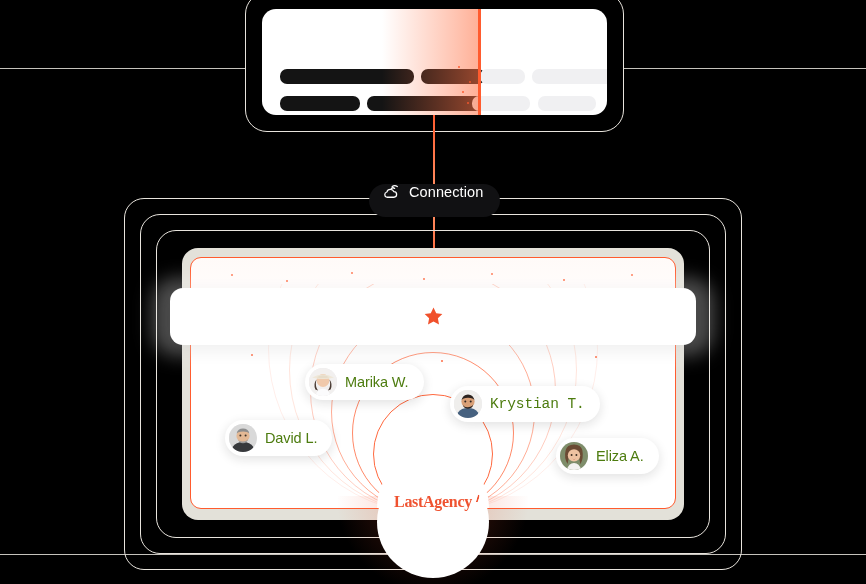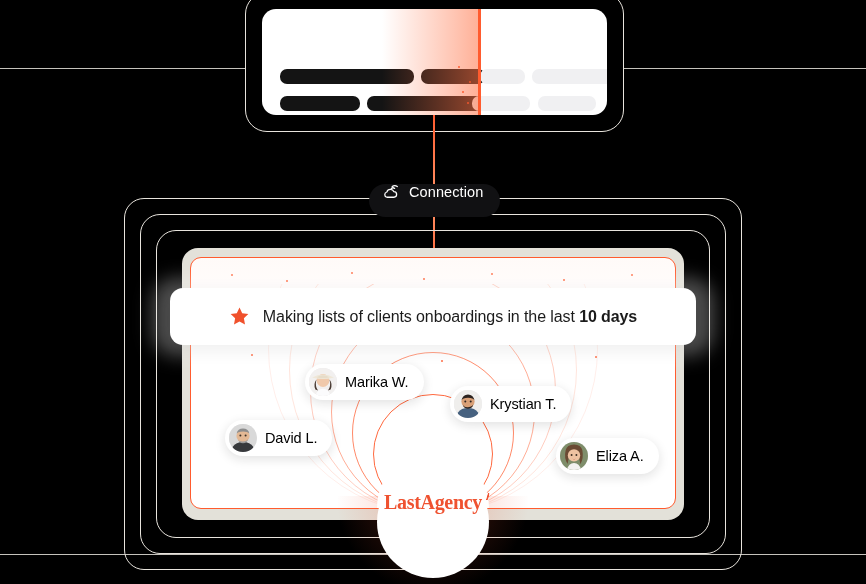--- a/index.html
+++ b/index.html
@@ -180,21 +180,21 @@
     left: 50%; bottom: -56px;
     width: 112px; height: 112px;
     margin-left: -56px;
     background: #ffffff;
     border-radius: 50%;
     z-index: 6;
     display: flex; align-items: center; justify-content: center;
   }
   .brand {
     font-family: "Liberation Serif", serif;
-    font-size: 20px;
+    font-size: 16px;
     font-weight: 700;
     color: #ef5230;
     letter-spacing: -.3px;
     position: relative;
     top: -20px;
   }
   .brand .tick {
     position: absolute;
     right: -7px; top: 1px;
     width: 6px; height: 8px;
@@ -260,36 +260,36 @@
     gap: 8px;
     height: 36px;
     padding: 0 15px 0 4px;
     background: #ffffff;
     border-radius: 20px;
     box-shadow: 0 3px 11px rgba(20,20,20,.13);
     z-index: 20;
   }
   .chip .name {
     font-size: 14.5px;
-    color: #000000;
+    color: #4d7c0f;
     white-space: nowrap;
     letter-spacing: -.1px;
   }
   .avatar {
     width: 28px; height: 28px;
     border-radius: 50%;
     overflow: hidden;
     flex: 0 0 28px;
     position: relative;
     background: #e9e9ec;
   }
   .avatar svg { display: block; width: 28px; height: 28px; }
 
   .chip-marika   { left: 305px; top: 364px; }
-  .chip-krystian { left: 450px; top: 386px; }
+  .chip-krystian { left: 450px; top: 386px; font-family: Liberation Mono, monospace; }
   .chip-david    { left: 225px; top: 420px; }
   .chip-eliza    { left: 556px; top: 438px; }
 </style>
 </head>
 <body>
 
 <div class="stage">
 
   <div class="rule rule-top"></div>
   <div class="rule rule-bottom"></div>
@@ -367,21 +367,20 @@
       <span>LastAgency</span>
       <span class="tick"></span>
     </span>
   </div>
 
   <div class="banner-glow"></div>
   <div class="banner">
     <svg class="star-icon" viewBox="0 0 24 24">
       <path d="M12 1.6l3.1 6.6 7 .9-5.1 4.9 1.3 7.1L12 17.7 5.7 21.1 7 14l-5.1-4.9 7-.9z" fill="#f0512c"></path>
     </svg>
-    <span class="txt"><span>Making lists of clients onboardings in the last </span><b>10 days</b></span>
   </div>
 
   <div class="chip chip-marika">
     <span class="avatar">
       <svg viewBox="0 0 28 28">
         <rect width="28" height="28" fill="#f2f0ef"></rect>
         <circle cx="14" cy="12.5" r="6.4" fill="#f0c9ab"></circle>
         <path d="M3 9.4q11-5.6 22 0 -11 3.2 -22 0z" fill="#efe7d8"></path>
         <path d="M7.6 9.2q6.4-4 12.8 0 -6.4 2.2 -12.8 0z" fill="#e6dcc9"></path>
         <path d="M6.6 28q1.6-7.2 7.4-7.2T21.4 28z" fill="#fbfbfc"></path>

